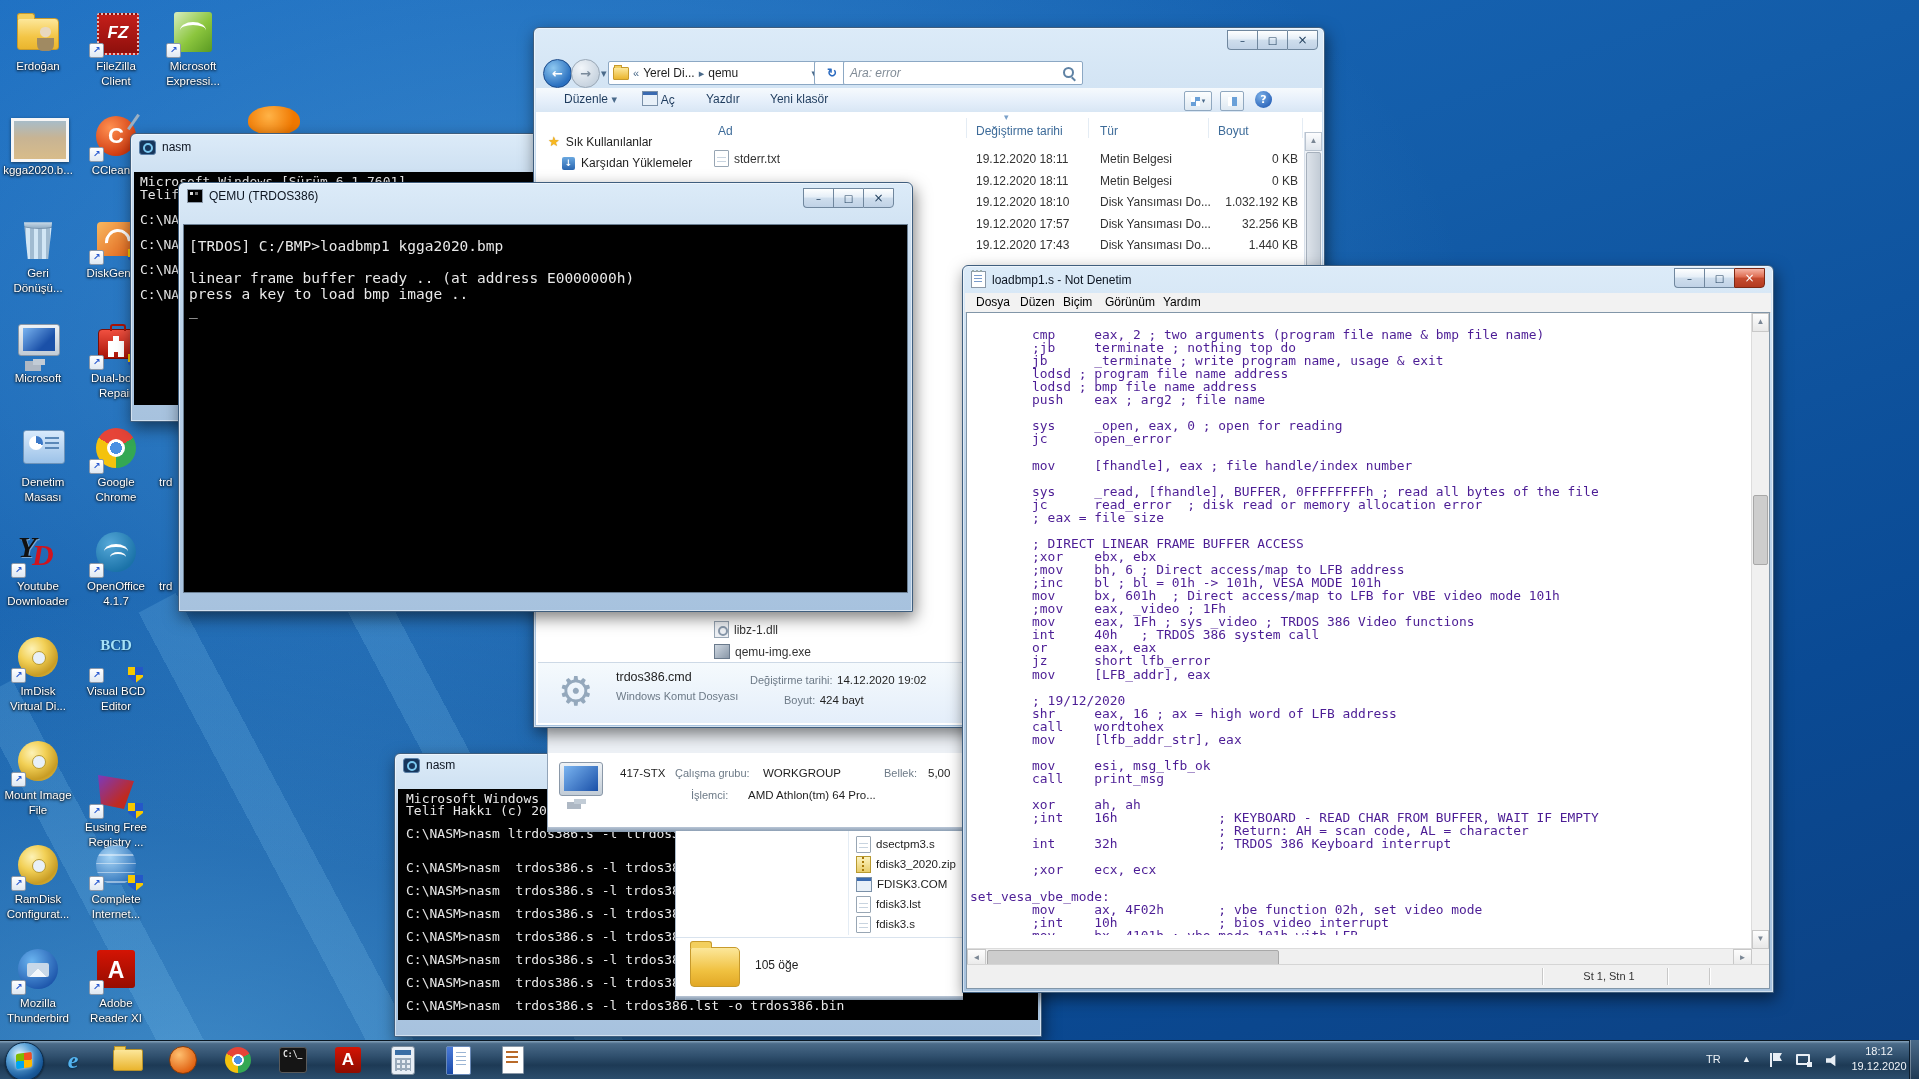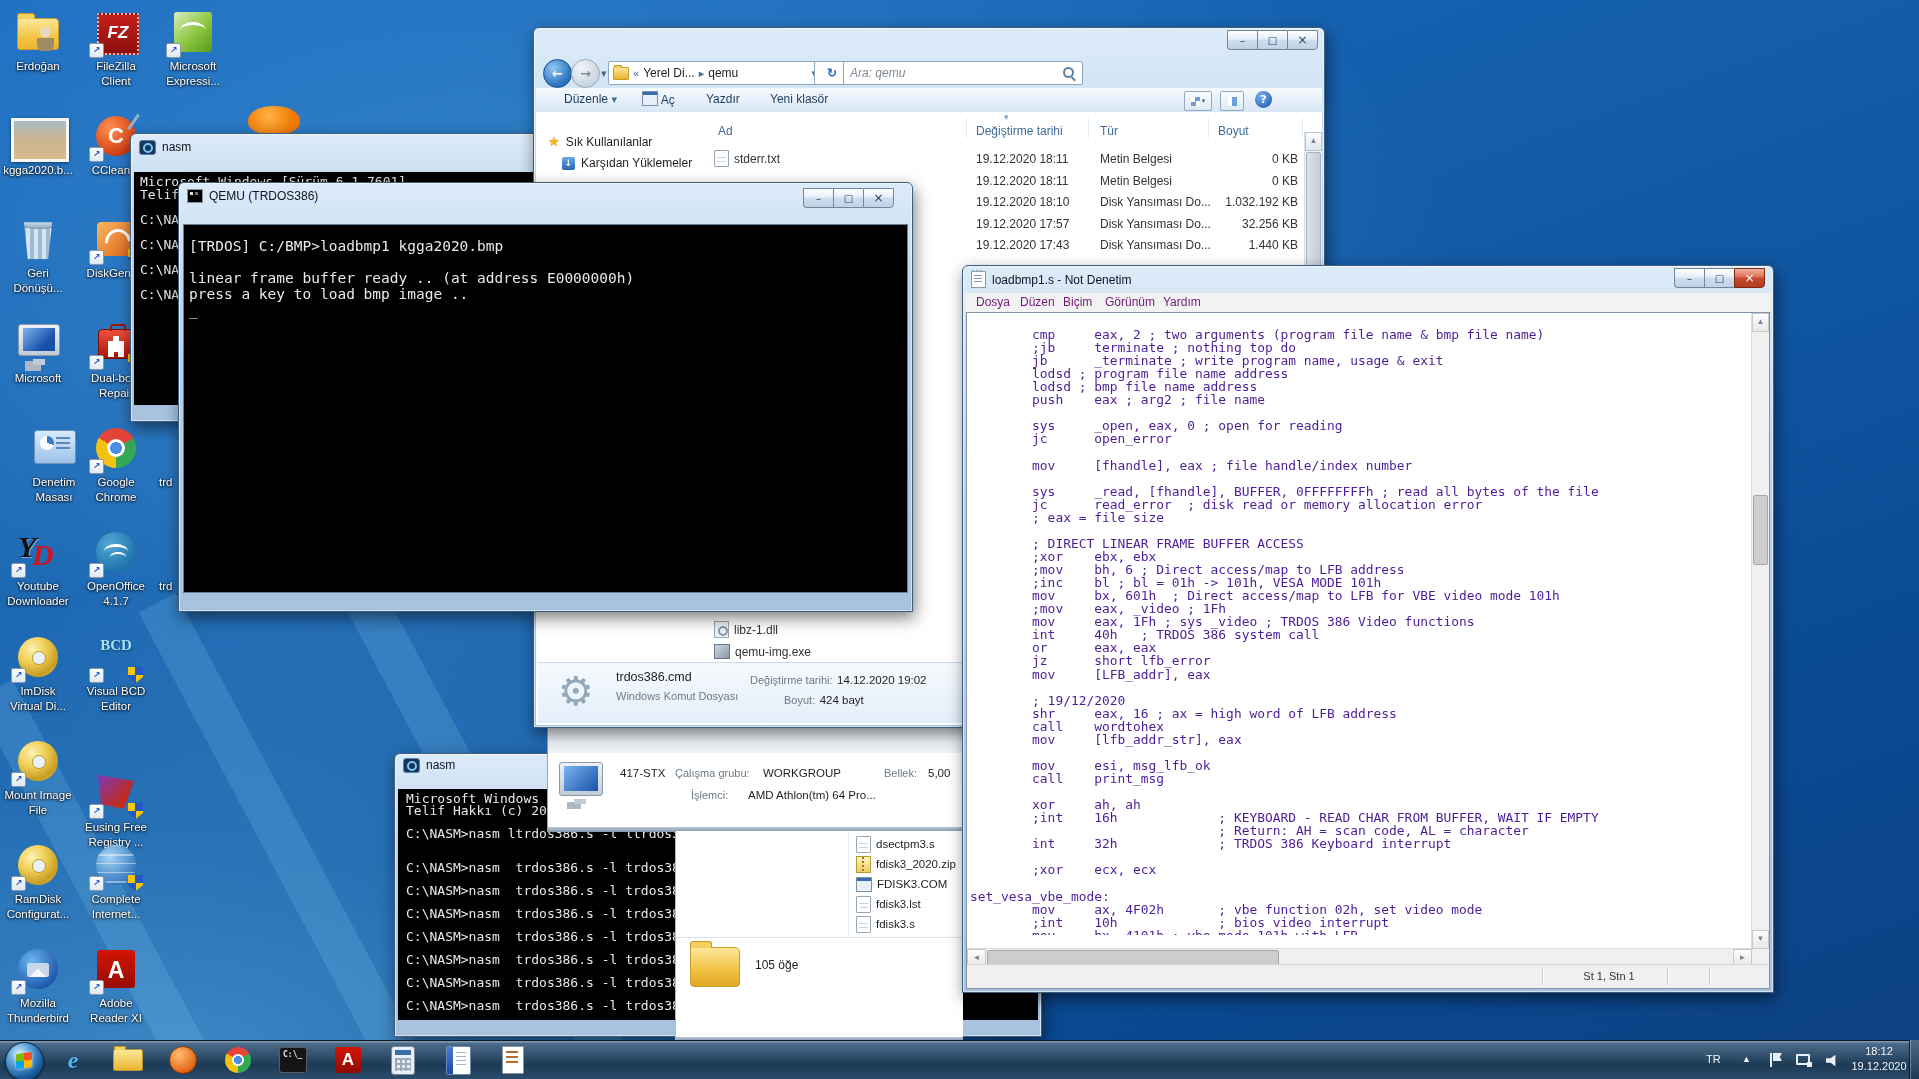--- a/index.html
+++ b/index.html
@@ -177,21 +177,21 @@
   .sbtn{position:absolute;left:0;right:0;height:17px;background:linear-gradient(#fdfdfe,#dfe5ec);
     border:1px solid #bac4d0;color:#7a8694;font-size:8px;text-align:center;line-height:16px}
   .sthumb{position:absolute;left:1px;right:1px;background:linear-gradient(90deg,#dde3ea,#c3ccd6);
     border:1px solid #a6b0bc;border-radius:2px}
   .details{position:absolute;left:2px;right:2px;bottom:2px;border-top:1px solid #cdd9e6;
     background:linear-gradient(#f5fafd,#e4eefa)}
   .dlbl{color:#6d7a87;font-size:11px}.dval{color:#1e1e1e;font-size:11.5px}
   .gear{font-family:"DejaVu Sans",sans-serif;font-size:40px;color:#94a8bc;line-height:44px}
   
   .npmenu{position:absolute;left:2px;right:2px;top:27px;height:19px;background:#f2f2f2;
-    border-bottom:1px solid #dcdcdc;font-size:12px;color:#701a75}
+    border-bottom:1px solid #dcdcdc;font-size:12px;color:#000000}
   .npmenu span{position:absolute;top:2px}
   .npclient{position:absolute;left:3px;right:3px;top:46px;bottom:3px;background:#fff;border:1px solid #8296a8}
   .npcode{position:absolute;left:3px;top:2px;right:20px;bottom:40px;overflow:hidden;
     font:12.9px/13.06px "DejaVu Sans Mono",monospace;color:#4c1d95;white-space:pre;tab-size:8}
   .npstatus{position:absolute;left:0;right:0;bottom:0;height:23px;background:#f0f0f0;border-top:1px solid #d5d5d5;
     font-size:11px;color:#333}
   .sep{position:absolute;width:1px;background:#c8c8c8;box-shadow:1px 0 0 #fff}
   
   .wa{position:absolute;background:#edf1f6;border-left:1px solid #92a4b8;border-right:1px solid #92a4b8;overflow:hidden}
   .wb{position:absolute;background:#fff;border-left:1px solid #aebccc;overflow:hidden}
@@ -308,21 +308,21 @@
     <div class="lbl">Microsoft</div>
   </div>
   <div class="dicon c2 sc" style="left:76px;top:320px">
     <div class="ig">
         <div class="art k-dualb"></div>
         <span class="shield"></span>
       </div>
     <div class="lbl">Dual-boot
 Repair</div>
   </div>
-  <div class="dicon" style="left:16px;top:424px">
+  <div class="dicon" style="left:5px;top:424px">
     <div class="ig">
         <div class="art k-cpl"></div>
       </div>
     <div class="lbl">Denetim
 Masası</div>
   </div>
   <div class="dicon c2 sc" style="left:76px;top:424px">
     <div class="ig">
         <div class="art k-chrome"></div>
       </div>
@@ -468,21 +468,21 @@
       <div class="abs dlbl" style="left:127px;top:14px">Çalışma grubu:</div>
       <div class="abs dval" style="left:215px;top:14px">WORKGROUP</div>
       <div class="abs dlbl" style="left:336px;top:14px">Bellek:</div>
       <div class="abs dval" style="left:380px;top:14px">5,00</div>
       <div class="abs dlbl" style="left:143px;top:36px">İşlemci:</div>
       <div class="abs dval" style="left:200px;top:36px">AMD Athlon(tm) 64 Pro...</div>
     </div>
     <div class="abs" style="left:0;right:0;bottom:0;height:5px;background:linear-gradient(#b9c6d6,#8296ac)"></div>
   </div>
 
-  <div class="wb" style="left:675px;top:831px;width:287px;height:210px">
+  <div class="wb" style="left:675px;top:831px;width:287px;height:169px">
     <div class="vline" style="left:172px;top:0;height:104px"></div>
     <div class="brow" style="left:180px;top:4px">
       <span class="mdoc"></span>
       <span>dsectpm3.s</span>
     </div>
     <div class="brow" style="left:180px;top:24px">
       <span class="mzip"></span>
       <span>fdisk3_2020.zip</span>
     </div>
     <div class="brow" style="left:180px;top:44px">
@@ -515,21 +515,21 @@
     <div class="addr" style="left:74px;top:33px;width:204px;height:22px">
       <span class="mini-folder"></span>
       <span class="chev">«</span>
       <span>Yerel Di...</span>
       <span class="chev">▸</span>
       <span>qemu</span>
       <span class="chev" style="margin-left:auto">▾</span>
     </div>
     <div class="addr" style="left:280px;top:33px;width:26px;height:22px;justify-content:center;color:#2a6ac0;font-weight:bold">↻</div>
     <div class="searchbox" style="left:309px;top:33px;width:226px;height:22px">
-      <span>Ara: qemu</span>
+      <span>Ara: error</span>
       <span class="mag"></span>
     </div>
     <div class="etool">
       <span class="item" style="left:28px"><span>Düzenle</span> <span class="chev">▾</span></span>
       <span class="item" style="left:106px;top:3px"><span class="mcom" style="display:inline-block;vertical-align:-2px"></span> <span>Aç</span></span>
       <span class="item" style="left:170px"><span>Yazdır</span></span>
       <span class="item" style="left:234px"><span>Yeni klasör</span></span>
       <div class="viewbtn" style="right:110px;top:3px">
           <span class="grid"></span>
           <span class="dn">▾</span>

